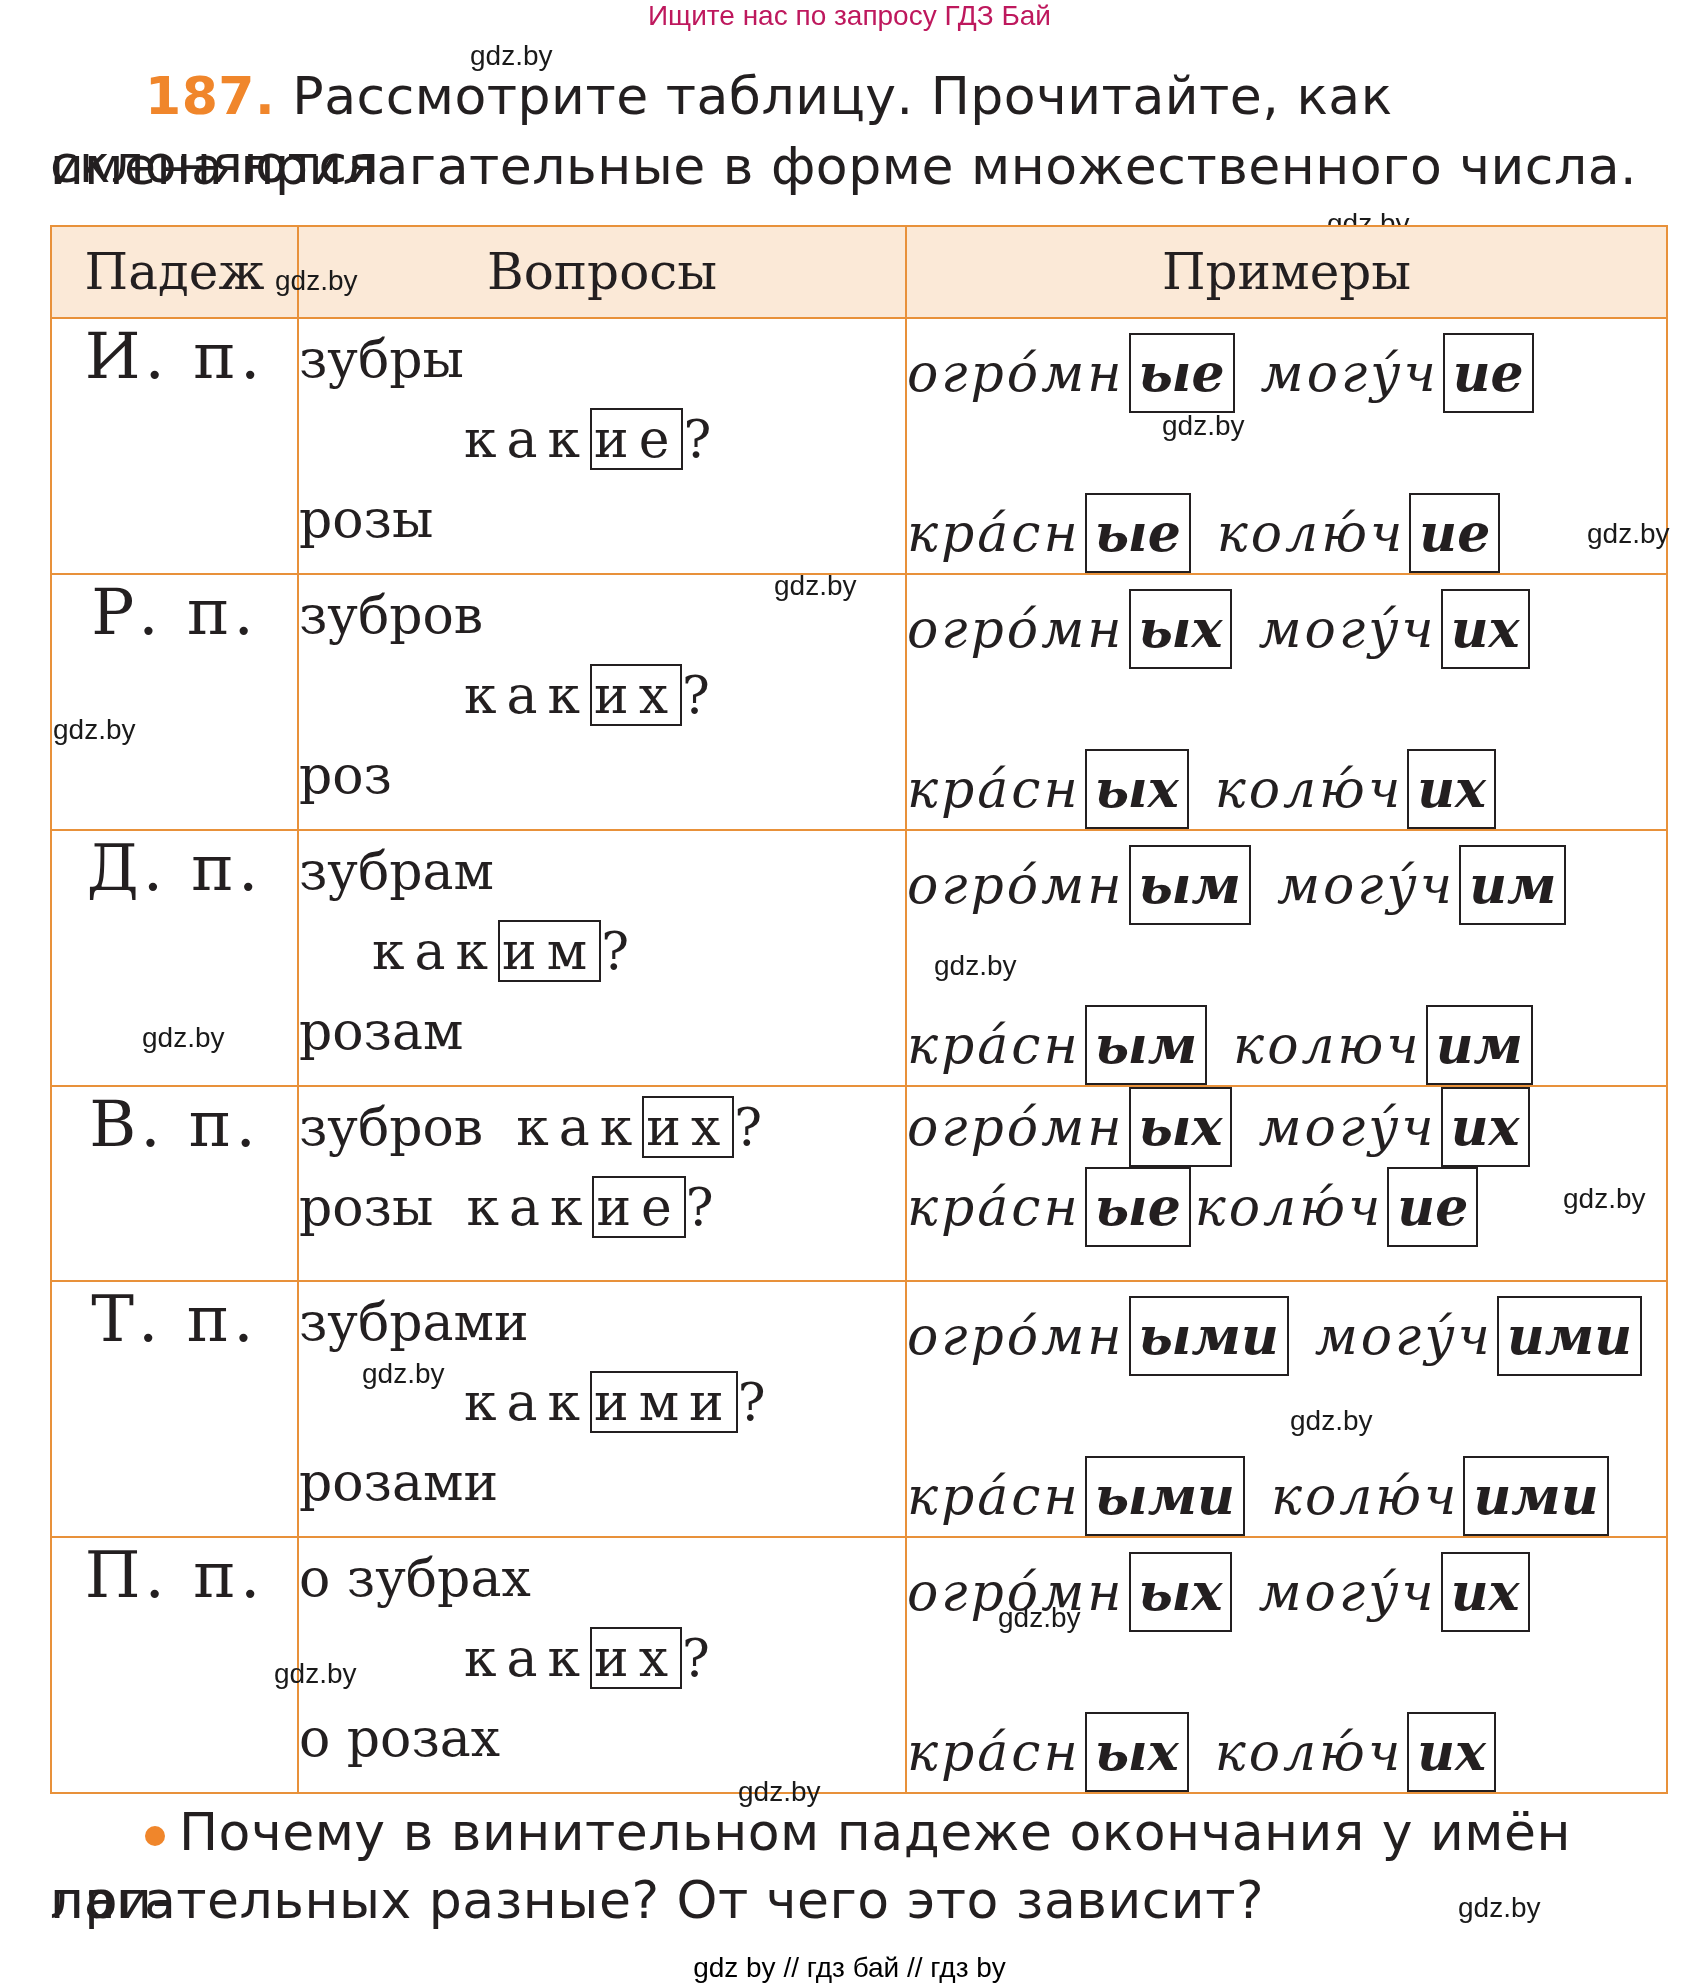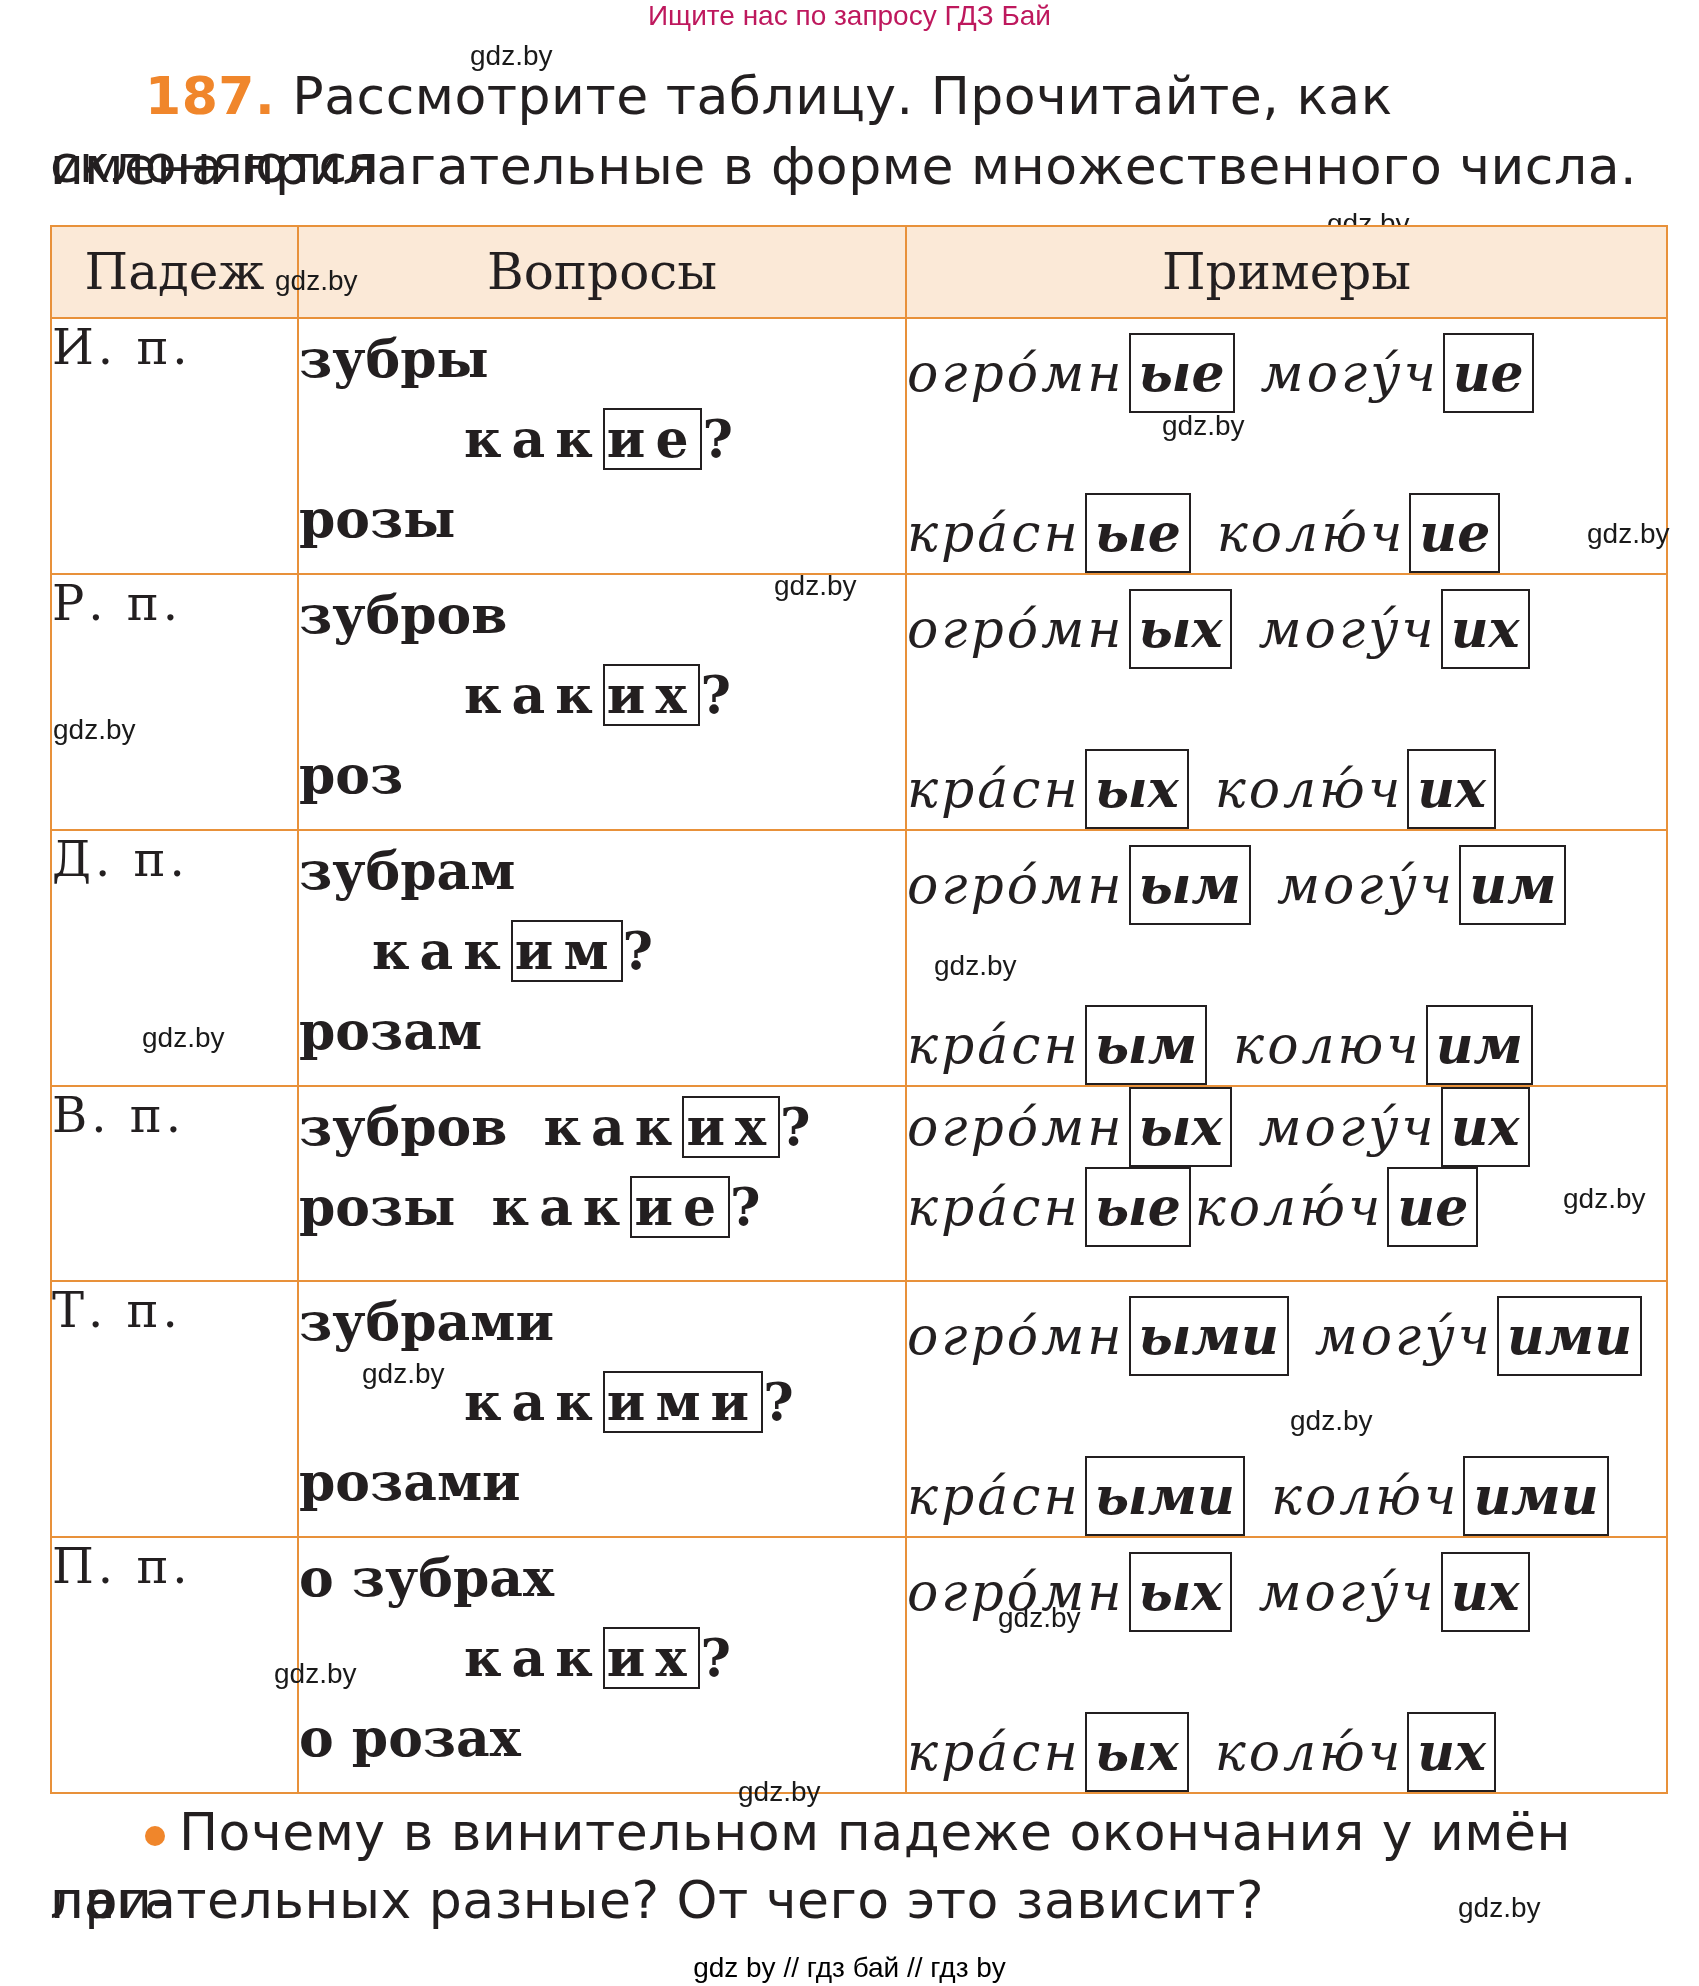--- a/index.html
+++ b/index.html
@@ -5,23 +5,23 @@
   html, body { margin:0; padding:0; background:#ffffff; }
   body { width:1699px; height:1986px; position:relative; overflow:hidden; font-family:"DejaVu Sans", sans-serif; color:#231f20; }
   .abs { position:absolute; }
   .banner { left:0; width:1699px; top:0; text-align:center; font-family:"Liberation Sans", sans-serif; font-size:28px; color:#be185d; }
   .wm { font-family:"Liberation Sans", sans-serif; font-size:28px; color:#1a1a1a; white-space:nowrap; }
   .title { left:50px; width:1620px; font-size:52px; line-height:68px; font-family:"DejaVu Sans", sans-serif; letter-spacing:0.5px; }
   .title .num { color:#f0862b; font-weight:bold; margin-left:95px; }
   table.decl { position:absolute; left:50px; top:225px; width:1616px; border-collapse:collapse; table-layout:fixed; font-family:"DejaVu Serif", serif; }
   table.decl td, table.decl th { border:2px solid #e8913a; vertical-align:top; padding:0; }
   table.decl th { background:#fbe9d7; height:90px; font-weight:normal; font-size:50px; vertical-align:middle; }
-  .case { font-size:48px; padding-top:20px; text-align:left; letter-spacing:4px; }
+  .case { font-size:64px; padding-top:20px; text-align:center; letter-spacing:4px; }
   .q { font-size:52px; padding-left:40px; position:relative; }
-  .qline { height:80px; line-height:80px; white-space:nowrap;font-weight:bold; }
+  .qline { height:80px; line-height:80px; white-space:nowrap; }
   .spaced { letter-spacing:10px; }
   .ending { border:2px solid #231f20; padding:0 2px; letter-spacing:10px; display:inline-block; line-height:58px; }
   .ex { font-size:52px; padding-left:36px; font-style:italic; }
   .exline { height:80px; line-height:80px; white-space:nowrap; margin-top:14px; }
   .exgap { height:80px; }
   .stem { letter-spacing:3px; }
   .exend { border:2px solid #231f20; font-weight:bold; display:inline-block; line-height:56px; padding:10px 8px; margin:0 4px; }
   .w2 { margin-left:22px; }
   .bullet { width:20px; height:20px; border-radius:50%; background:#f0862b; display:inline-block; margin-right:14px; vertical-align:middle; }
   .footer { left:0; width:1699px; top:1952px; text-align:center; font-family:"Liberation Sans", sans-serif; font-size:28px; color:#000000; }

